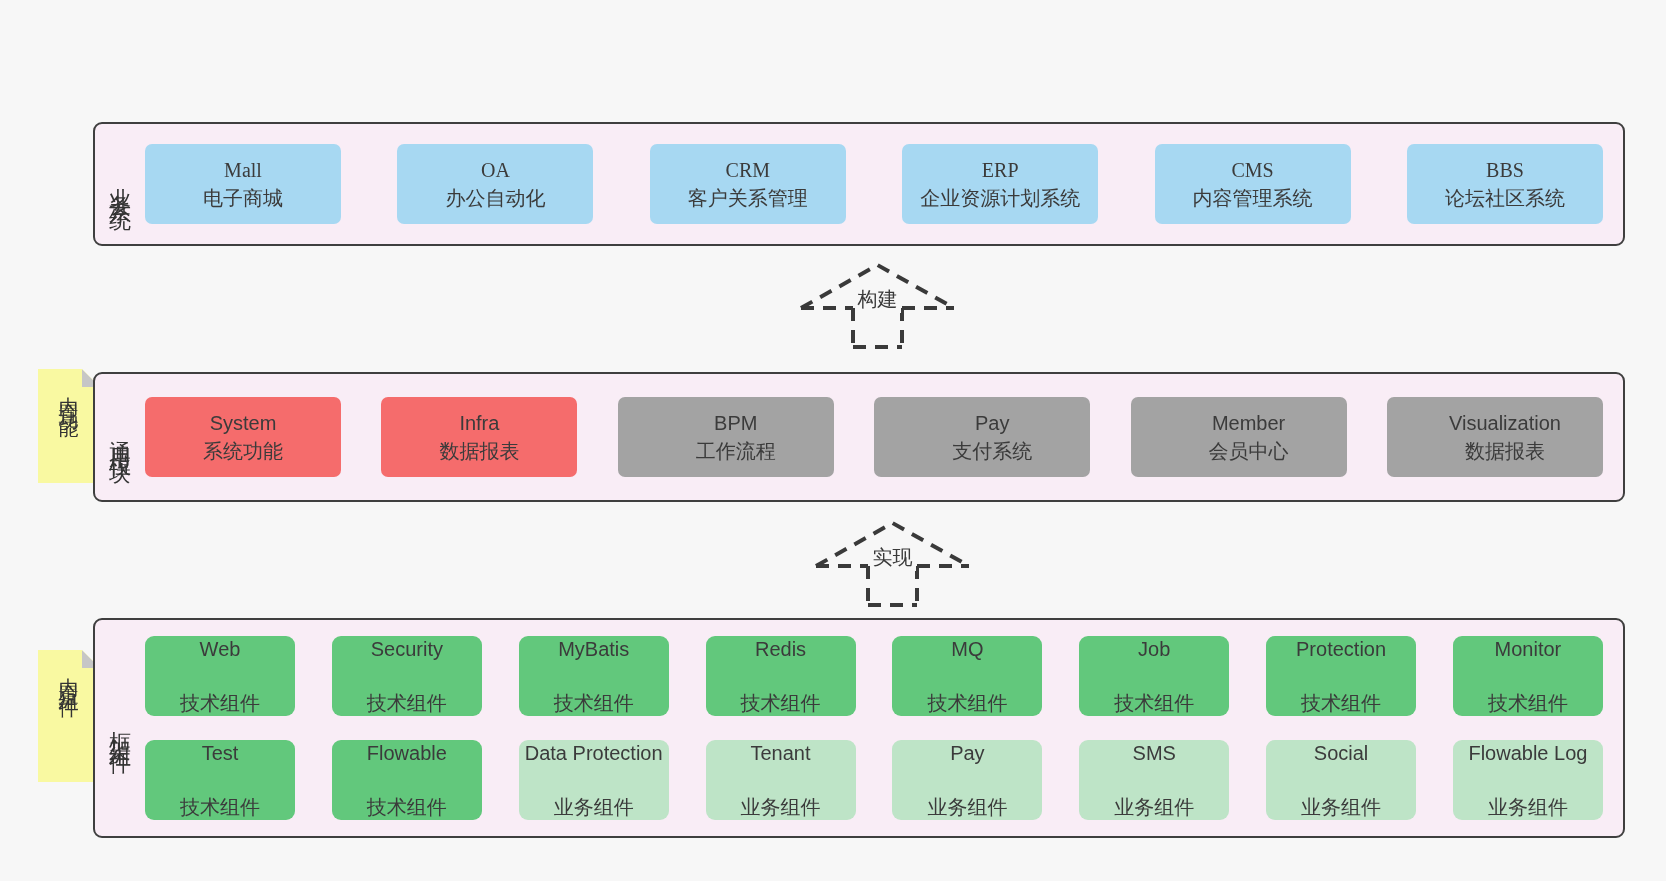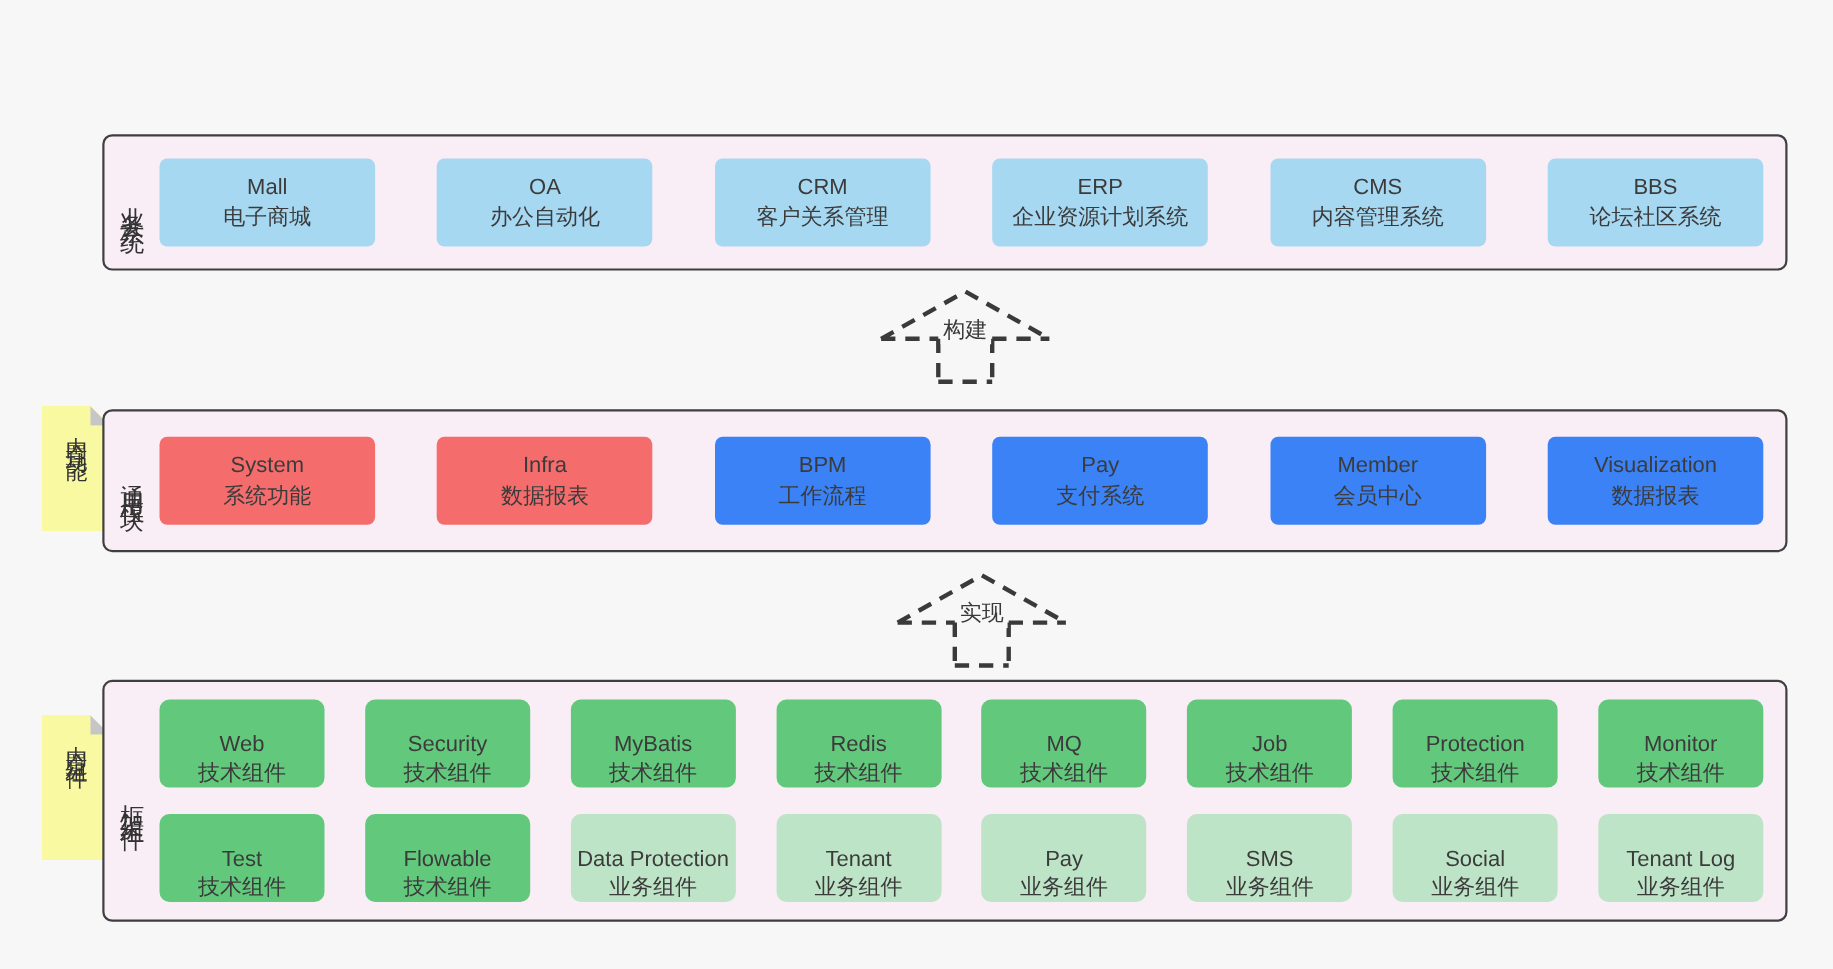--- a/index.html
+++ b/index.html
@@ -30,30 +30,30 @@
     flex:1;display:flex;align-items:center;justify-content:space-between;
     padding:0 20px 0 0;
   }
 
   
   .box{
     width:196px;height:80px;border-radius:7px;
     display:flex;flex-direction:column;align-items:center;justify-content:center;
     text-align:center;font-size:20px;line-height:28px;
   }
-  .b-blue{background:#a7d8f2;}
+  .b-blue{background:#a7d8f2;font-family:Liberation Serif, serif;}
   .b-red{background:#f56c6c;}
-  .b-pink{background:#3b82f6;}
+  .b-pink{background:#a3a3a3;padding-left:20px;}
 
   
   .fw-content{flex:1;display:flex;flex-direction:column;justify-content:center;gap:24px;}
   .fw-row{display:flex;justify-content:space-between;padding:0 20px 0 0;}
   .fw-box{
     width:150px;height:80px;border-radius:9px;
-    display:flex;flex-direction:column;align-items:center;justify-content:flex-end;
+    display:flex;flex-direction:column;align-items:center;justify-content:space-between;
     text-align:center;font-size:20px;line-height:26px;
   }
   .g-dark{background:#62c87c;}
   .g-light{background:#bee4c7;}
 
   
   .note{
     position:absolute;left:38px;width:62px;box-sizing:border-box;
     background:#f9f9a1;z-index:1;display:grid;justify-items:center;
     padding-top:12px;
@@ -231,18 +231,18 @@
       </div>
       <div class="fw-box g-light">
         <span>SMS</span>
         <span>业务组件</span>
       </div>
       <div class="fw-box g-light">
         <span>Social</span>
         <span>业务组件</span>
       </div>
       <div class="fw-box g-light">
-        <span>Tenant Log</span>
+        <span>Flowable Log</span>
         <span>业务组件</span>
       </div>
     </div>
   </div>
 </div>
 
 </body></html>

